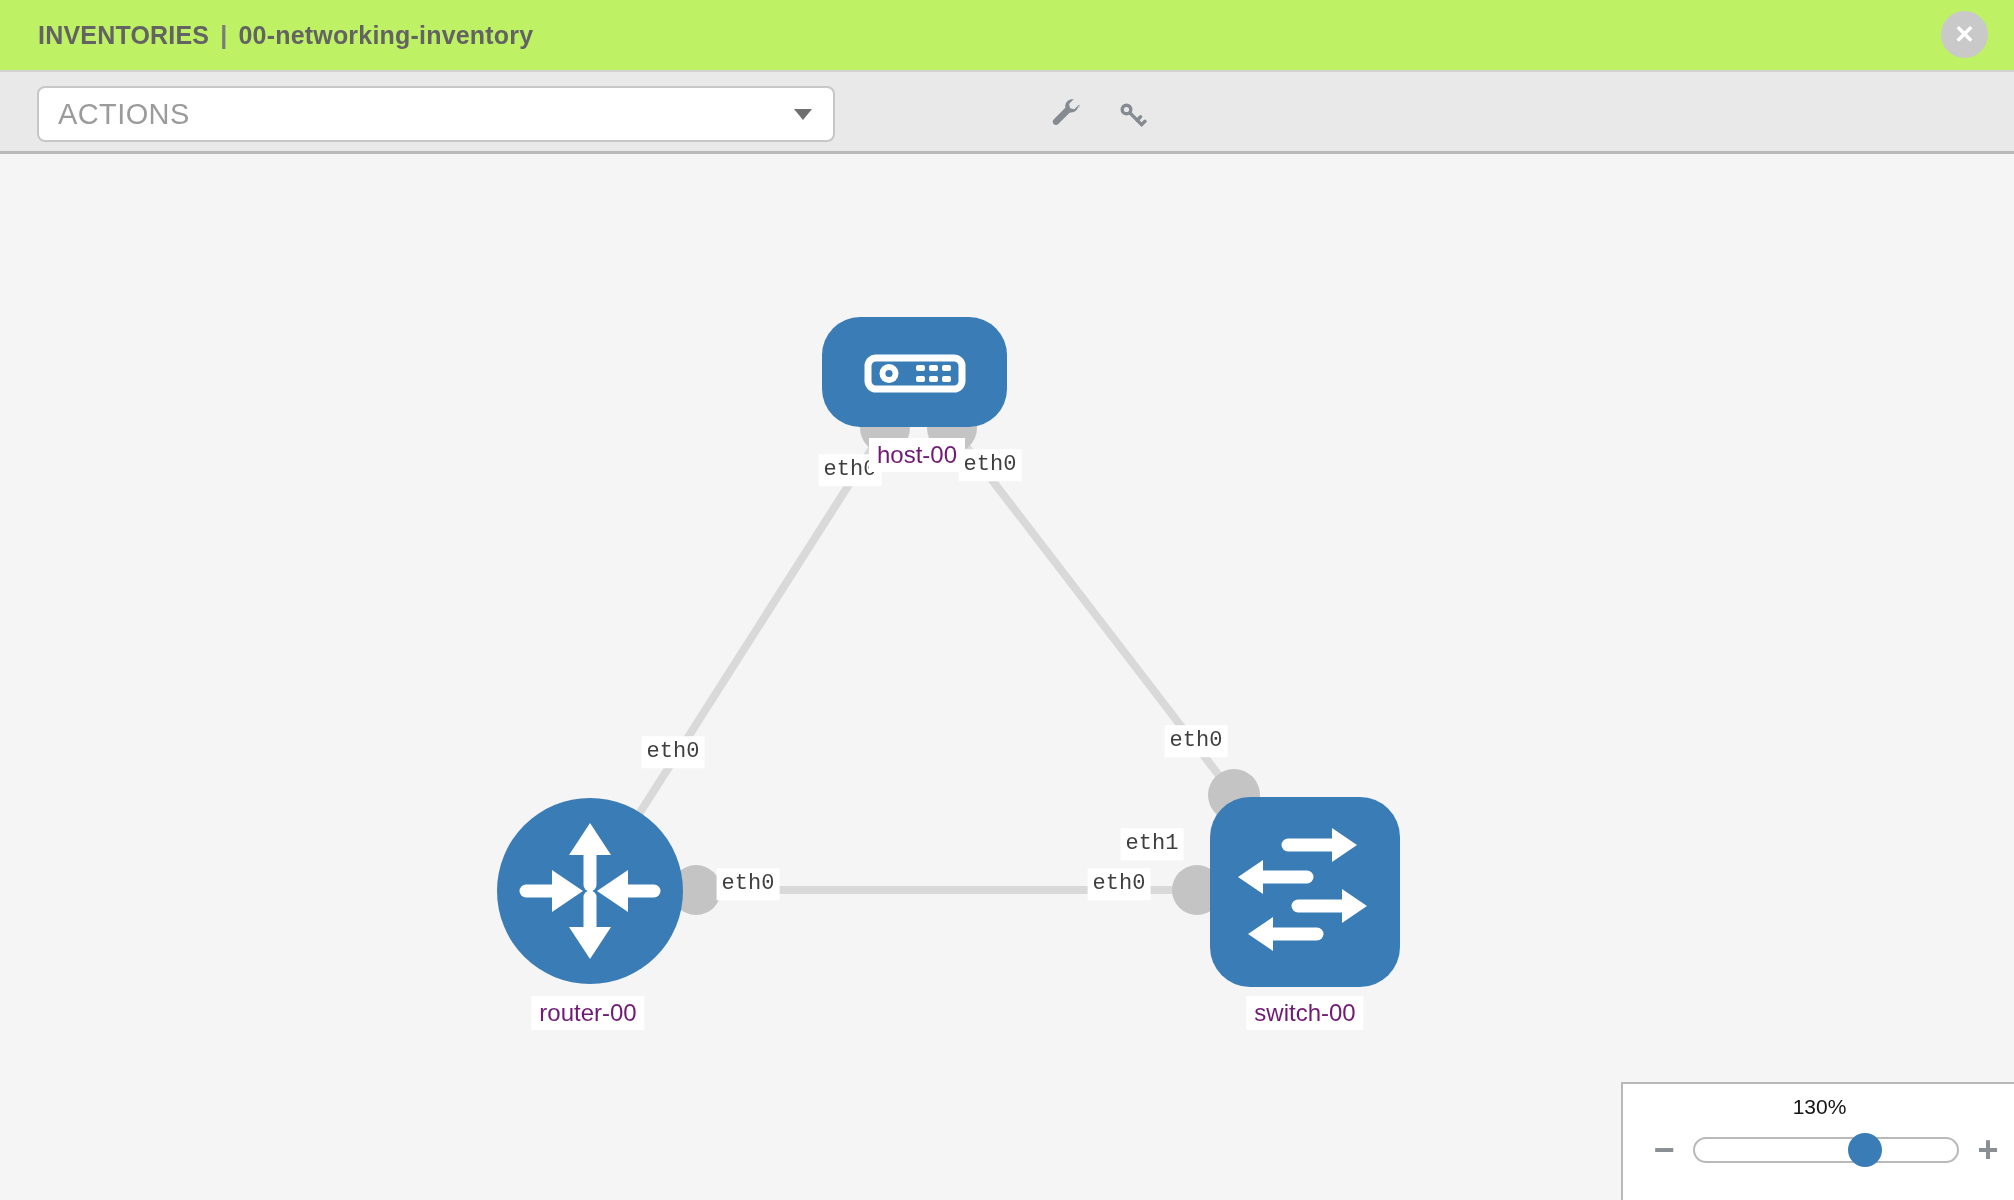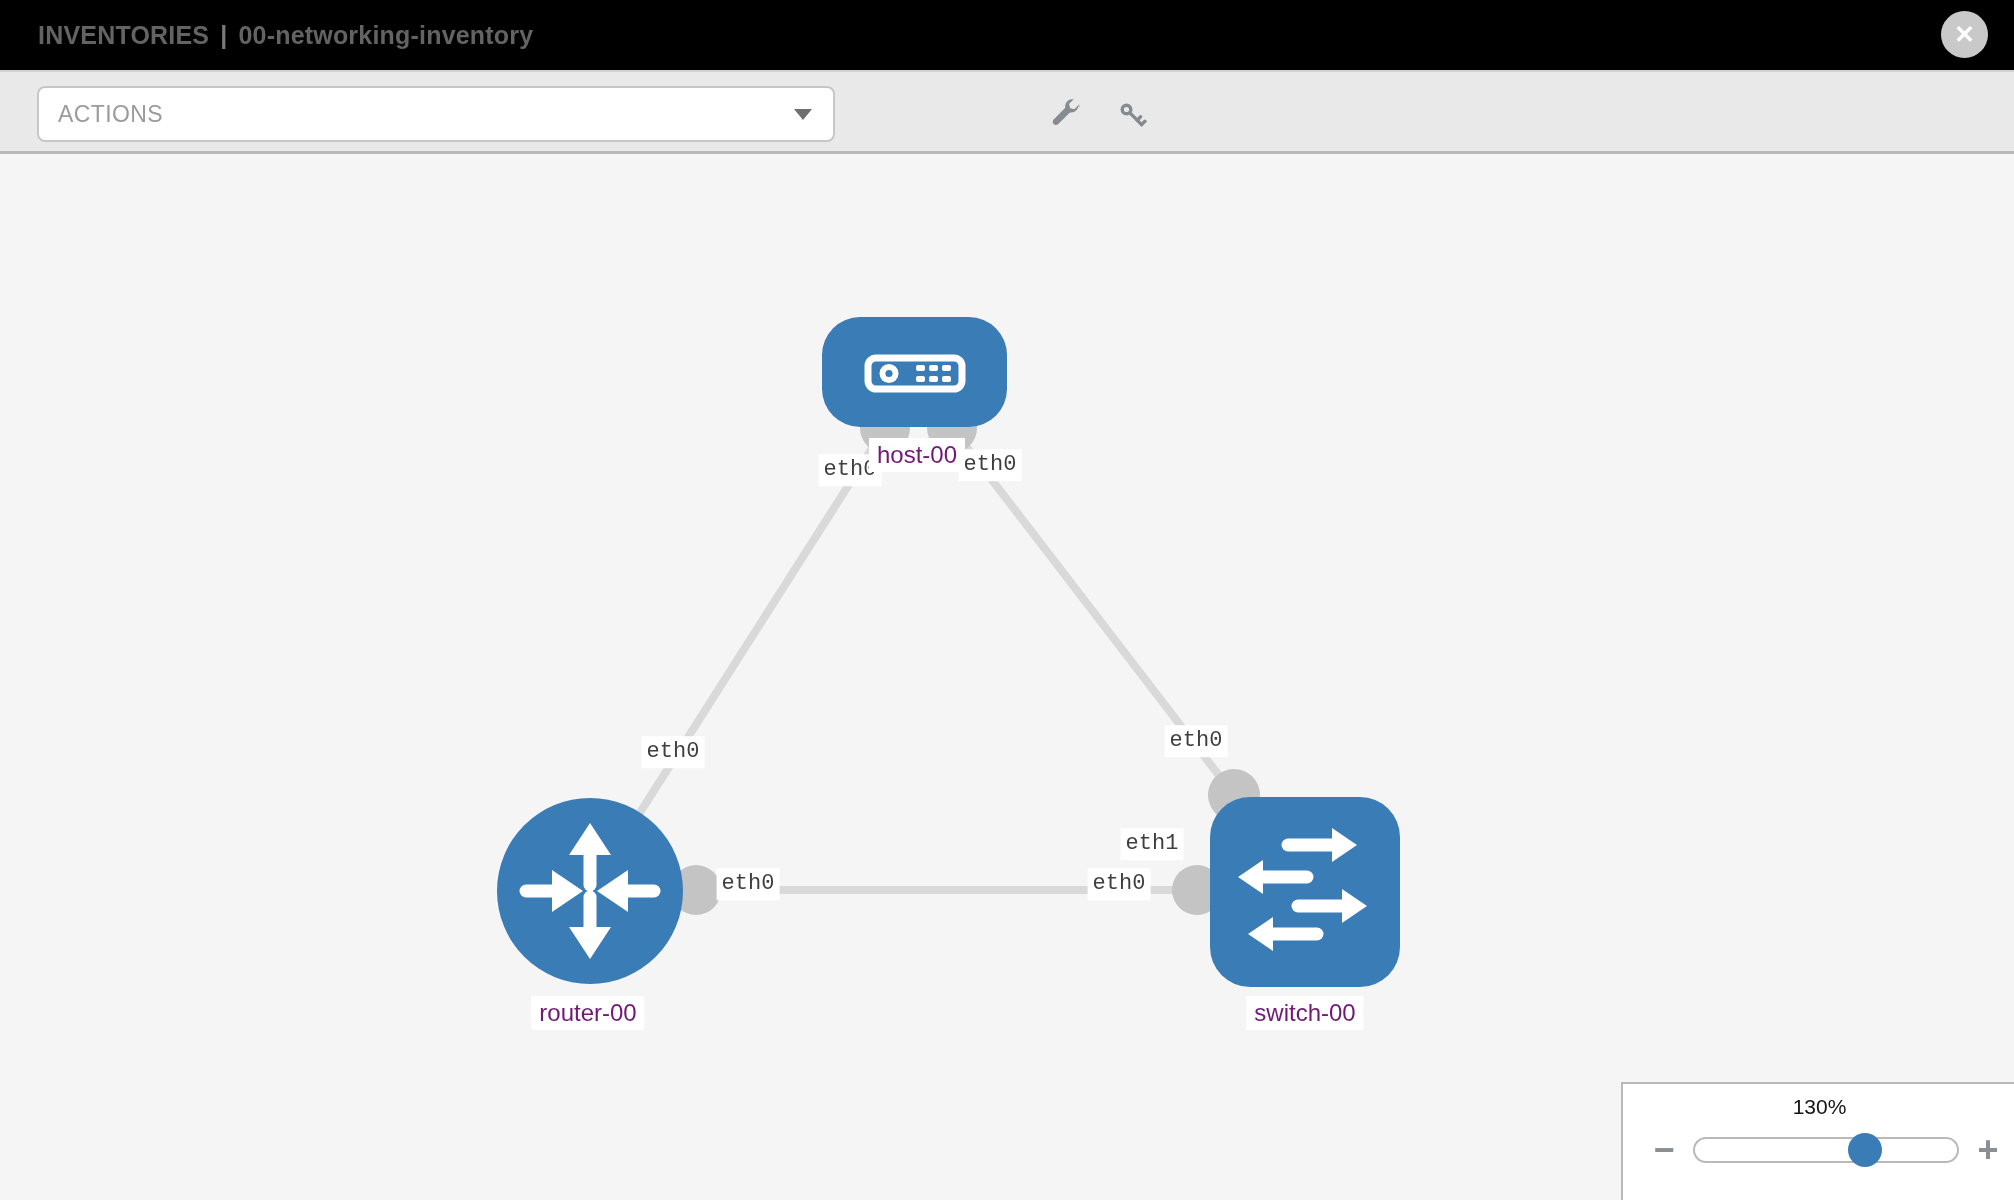--- a/index.html
+++ b/index.html
@@ -5,42 +5,42 @@
   * { box-sizing: border-box; }
   html,body { margin:0; padding:0; }
   body {
     width:2014px; height:1200px; overflow:hidden; background:#fff;
     font-family:"Liberation Sans","DejaVu Sans",sans-serif;
   }
   .app { position:relative; width:2014px; height:1200px; }
 
   
   .hdr {
-    position:relative; height:72px; background:#000000;
+    position:relative; height:72px; background:#bef264;
     border-bottom:2px solid #d2d2d2; display:flex; align-items:center;
   }
   .hdr-title { margin-left:38px; font-size:25px; font-weight:700; color:#636363; letter-spacing:.2px; }
   .hdr-title .sep { margin:0 11px; color:#7a7a7a; }
   .close-btn {
     position:absolute; right:26px; top:11px; width:47px; height:47px;
     border:none; border-radius:50%; background:#c9c9c9; color:#fff;
     font-size:25px; font-weight:900; line-height:1; padding:0;
     display:flex; align-items:center; justify-content:center; cursor:pointer;
   }
 
   
   .toolbar { position:relative; height:82px; background:#e9e9e9; border-bottom:3px solid #b9b9b9; }
   .dd {
     position:absolute; top:14px; height:56px; background:#fff;
     border:2px solid #c7c7c7; border-radius:8px;
     display:flex; align-items:center; cursor:pointer;
   }
   .dd-actions { left:37px;  width:798px; }
   .dd-search  { left:1185px; width:790px; }
-  .dd-label { margin-left:19px; font-size:23px; color:#9b9b9b; letter-spacing:.4px; }
+  .dd-label { margin-left:19px; font-size:29px; color:#9b9b9b; letter-spacing:.4px; }
   .caret {
     position:absolute; right:21px; top:50%; margin-top:-5px;
     width:0; height:0; border-left:9px solid transparent;
     border-right:9px solid transparent; border-top:11px solid #6f6f6f;
   }
   .tool-btn {
     position:absolute; width:46px; height:46px; padding:0; border:none;
     background:transparent; cursor:pointer;
     display:flex; align-items:center; justify-content:center;
   }

